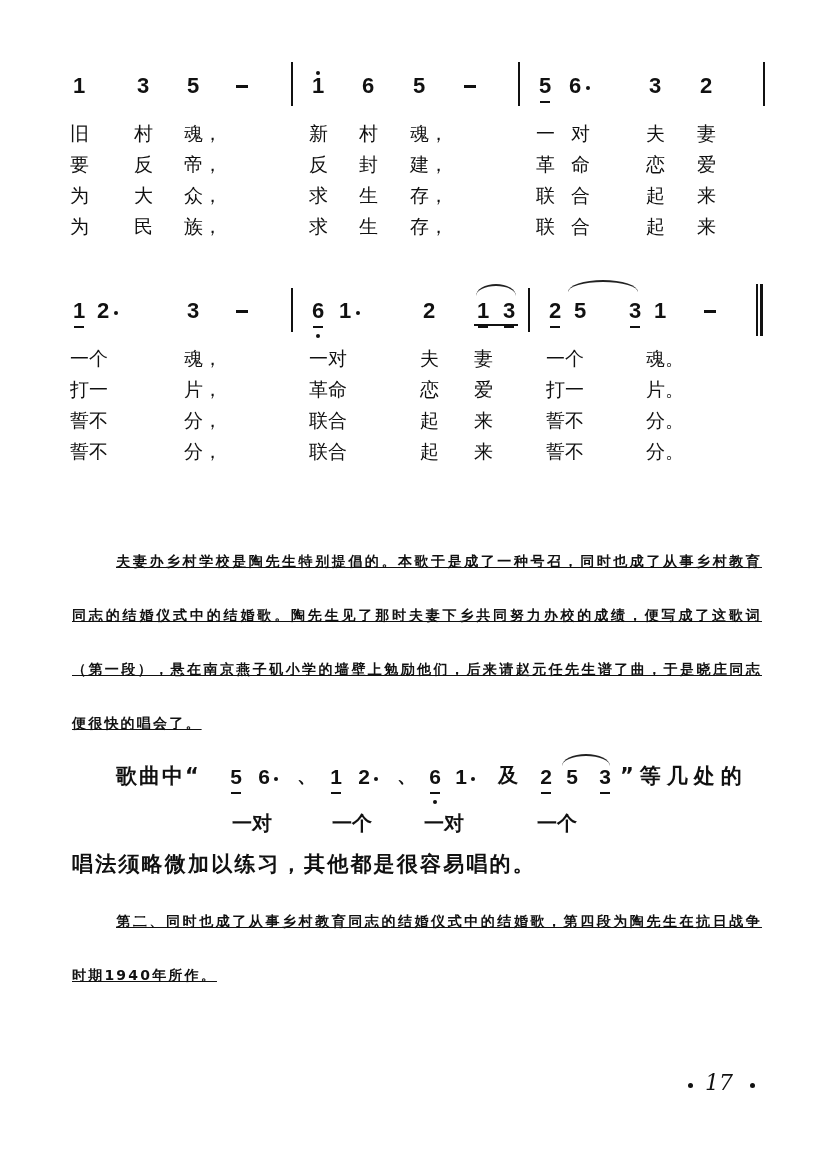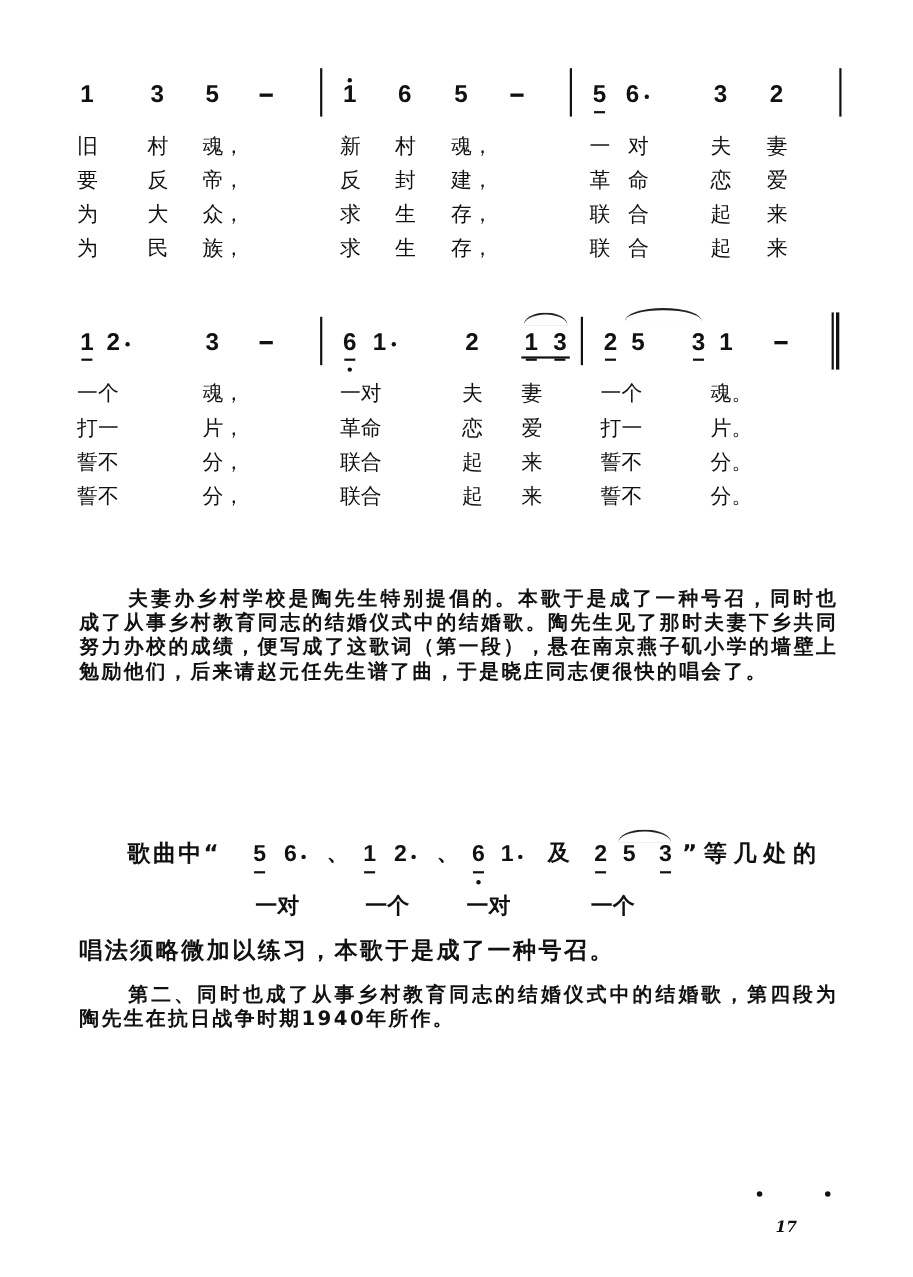--- a/index.html
+++ b/index.html
@@ -26,26 +26,26 @@
     .dash { position: absolute; width: 12px; height: 3px; background: #111; }
     .bar { position: absolute; width: 2px; background: #111; }
     .lyric {
       position: absolute; font-family: "DejaVu Sans", sans-serif; font-size: 19px; line-height: 22px; white-space: nowrap;
     }
     .slur {
       position: absolute; border-top: 2px solid #222; border-radius: 50% 50% 0 0 / 100% 100% 0 0; height: 10px;
     }
     .beam { position: absolute; height: 2px; background: #111; }
     .para {
-      position: absolute; left: 72px; width: 690px; font-size: 18px; line-height: 22px; font-weight: bold;
-      letter-spacing: 2.2px; text-align: justify;
+      position: absolute; left: 72px; width: 690px; font-size: 14px; line-height: 54px; font-weight: bold;
+      letter-spacing: 2.2px; text-align: justify; text-decoration: underline;
     }
     .para .indent { display: inline-block; width: 44px; }
     .pagenum {
-      position: absolute; left: 705px; top: 1108px; font-family: "DejaVu Serif", serif; font-style: italic; font-weight: bold; font-size: 14px;
+      position: absolute; left: 705px; top: 1070px; font-family: "DejaVu Serif", serif; font-style: italic; font-weight: normal; font-size: 22px;
     }
     .pagedot { position: absolute; width: 5px; height: 5px; border-radius: 50%; background: #111; top: 1083px; }
   </style>
 </head>
 <body>
 
 <div id="sys1">
     <div class="note" style="left:70px; top:75px;">1</div>
     <div class="note" style="left:134px; top:75px;">3</div>
     <div class="note" style="left:184px; top:75px;">5</div>
@@ -185,21 +185,21 @@
     <div class="note ul" style="left:537px; top:766px; font-size:21px;">2</div>
     <div class="note" style="left:563px; top:766px; font-size:21px;">5</div>
     <div class="note ul" style="left:596px; top:766px; font-size:21px;">3</div>
     <div class="lyric" style="left:537px; top:812px; font-size:20px; font-weight:bold;">一个</div>
     <div class="slur" style="left:562px; top:754px; width:48px;"></div>
   </div>
 <div class="abs" style="left:620px; top:762px; font-weight:bold; font-size:21px; letter-spacing:6px; white-space:nowrap;">
   <span>”等几处的</span>
 </div>
 <div class="abs" style="left:72px; top:850px; font-weight:bold; font-size:21px; letter-spacing:2.2px; white-space:nowrap;">
-  <span>唱法须略微加以练习，本歌于是成了一种号召。</span>
+  <span>唱法须略微加以练习，其他都是很容易唱的。</span>
 </div>
 
 <div class="para" style="top:894px;">
   <span class="indent"></span><span>第二、同时也成了从事乡村教育同志的结婚仪式中的结婚歌，第四段为陶先生在抗日战争时期1940年所作。</span>
 </div>
 
 <div class="pagedot" style="left:688px;"></div>
 <div class="pagenum">17</div>
 <div class="pagedot" style="left:750px;"></div>
 

